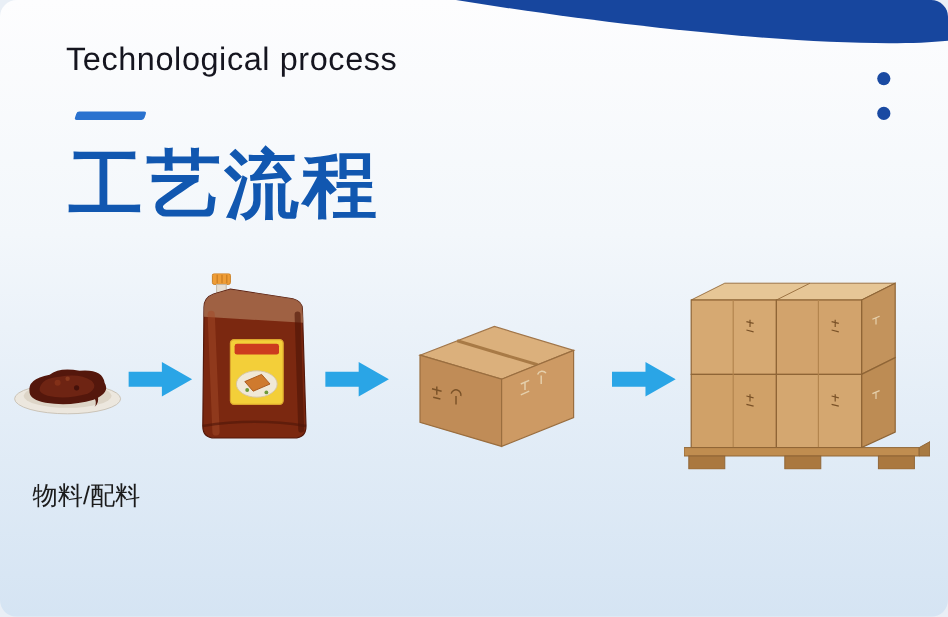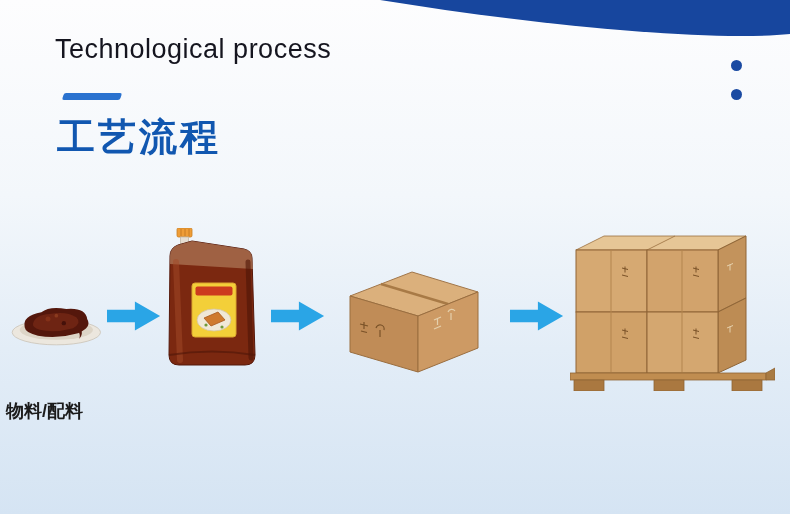--- a/index.html
+++ b/index.html
@@ -1,47 +1,48 @@
 <!DOCTYPE html>
 <html><head>
 <meta charset="utf-8">
 <style>
   html,body{margin:0;padding:0;background:#e9eff6;font-family:"Liberation Sans",sans-serif;}
   .stage{
     position:relative;width:790px;height:514px;margin:0 auto;overflow:hidden;
     background:linear-gradient(180deg,#fdfdfe 0%,#f3f7fb 38%,#e3edf7 68%,#d5e4f3 100%);
+    border-radius:14px;
   }
   .corner-decor{position:absolute;top:0;right:0;width:410px;height:46px;pointer-events:none;}
   .dot{position:absolute;width:11px;height:11px;border-radius:50%;background:#1a4aa2;}
   .dot.d1{left:731px;top:60px;}
   .dot.d2{left:731px;top:89px;}
   .title-en{
     position:absolute;left:55px;top:34px;font-size:27px;letter-spacing:0.5px;
     color:#15151f;font-weight:500;white-space:nowrap;
   }
   .title-underline{
     position:absolute;left:63px;top:93px;width:58px;height:7px;
     background:#2a72cf;border-radius:2px;transform:skewX(-18deg);
   }
   .title-zh{
-    position:absolute;left:57px;top:112px;font-size:38px;font-weight:900;
+    position:absolute;left:57px;top:112px;font-size:62px;font-weight:900;
     color:#1157b0;letter-spacing:3px;white-space:nowrap;
   }
   .step-icon{position:absolute;}
   .icon-bowl{left:8px;top:287px;width:100px;height:64px;}
   .icon-pouch{left:162px;top:228px;width:100px;height:146px;}
   .icon-box{left:338px;top:262px;width:150px;height:112px;}
   .icon-pallet{left:570px;top:228px;width:205px;height:163px;}
   .flow-arrow{position:absolute;width:54px;height:34px;top:299px;}
   .arrow-1{left:107px;}
   .arrow-2{left:271px;}
   .arrow-3{left:510px;}
   .step-label{
-    position:absolute;top:399px;width:132px;text-align:left;
-    font-size:18px;color:#1b1b1b;font-weight:700;white-space:nowrap;
+    position:absolute;top:399px;width:132px;text-align:center;
+    font-size:21px;color:#1b1b1b;font-weight:400;white-space:nowrap;
   }
   .label-1{left:6px;}
   .label-2{left:159px;}
   .label-3{left:367px;}
   .label-4{left:605px;}
 </style>
 </head>
 <body>
 
 <div class="stage">

